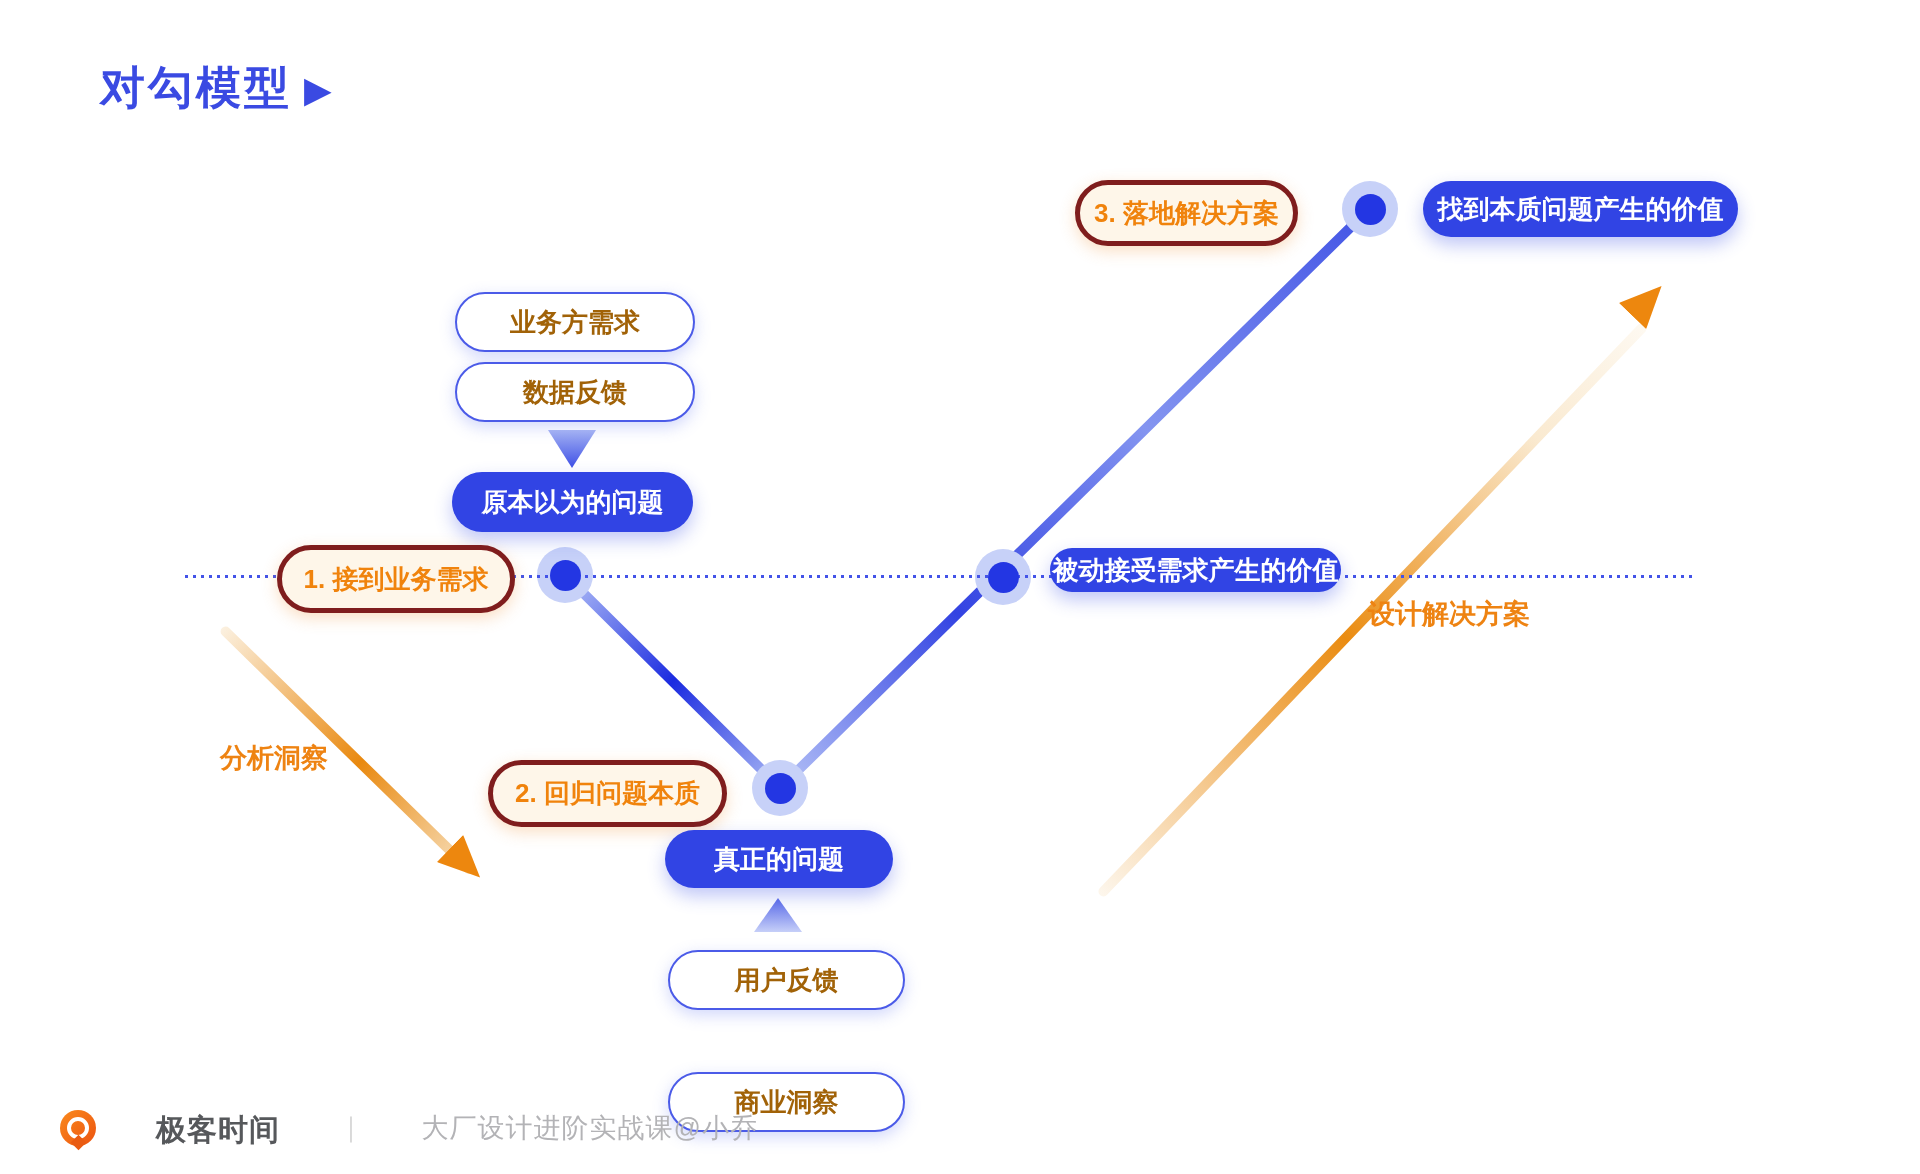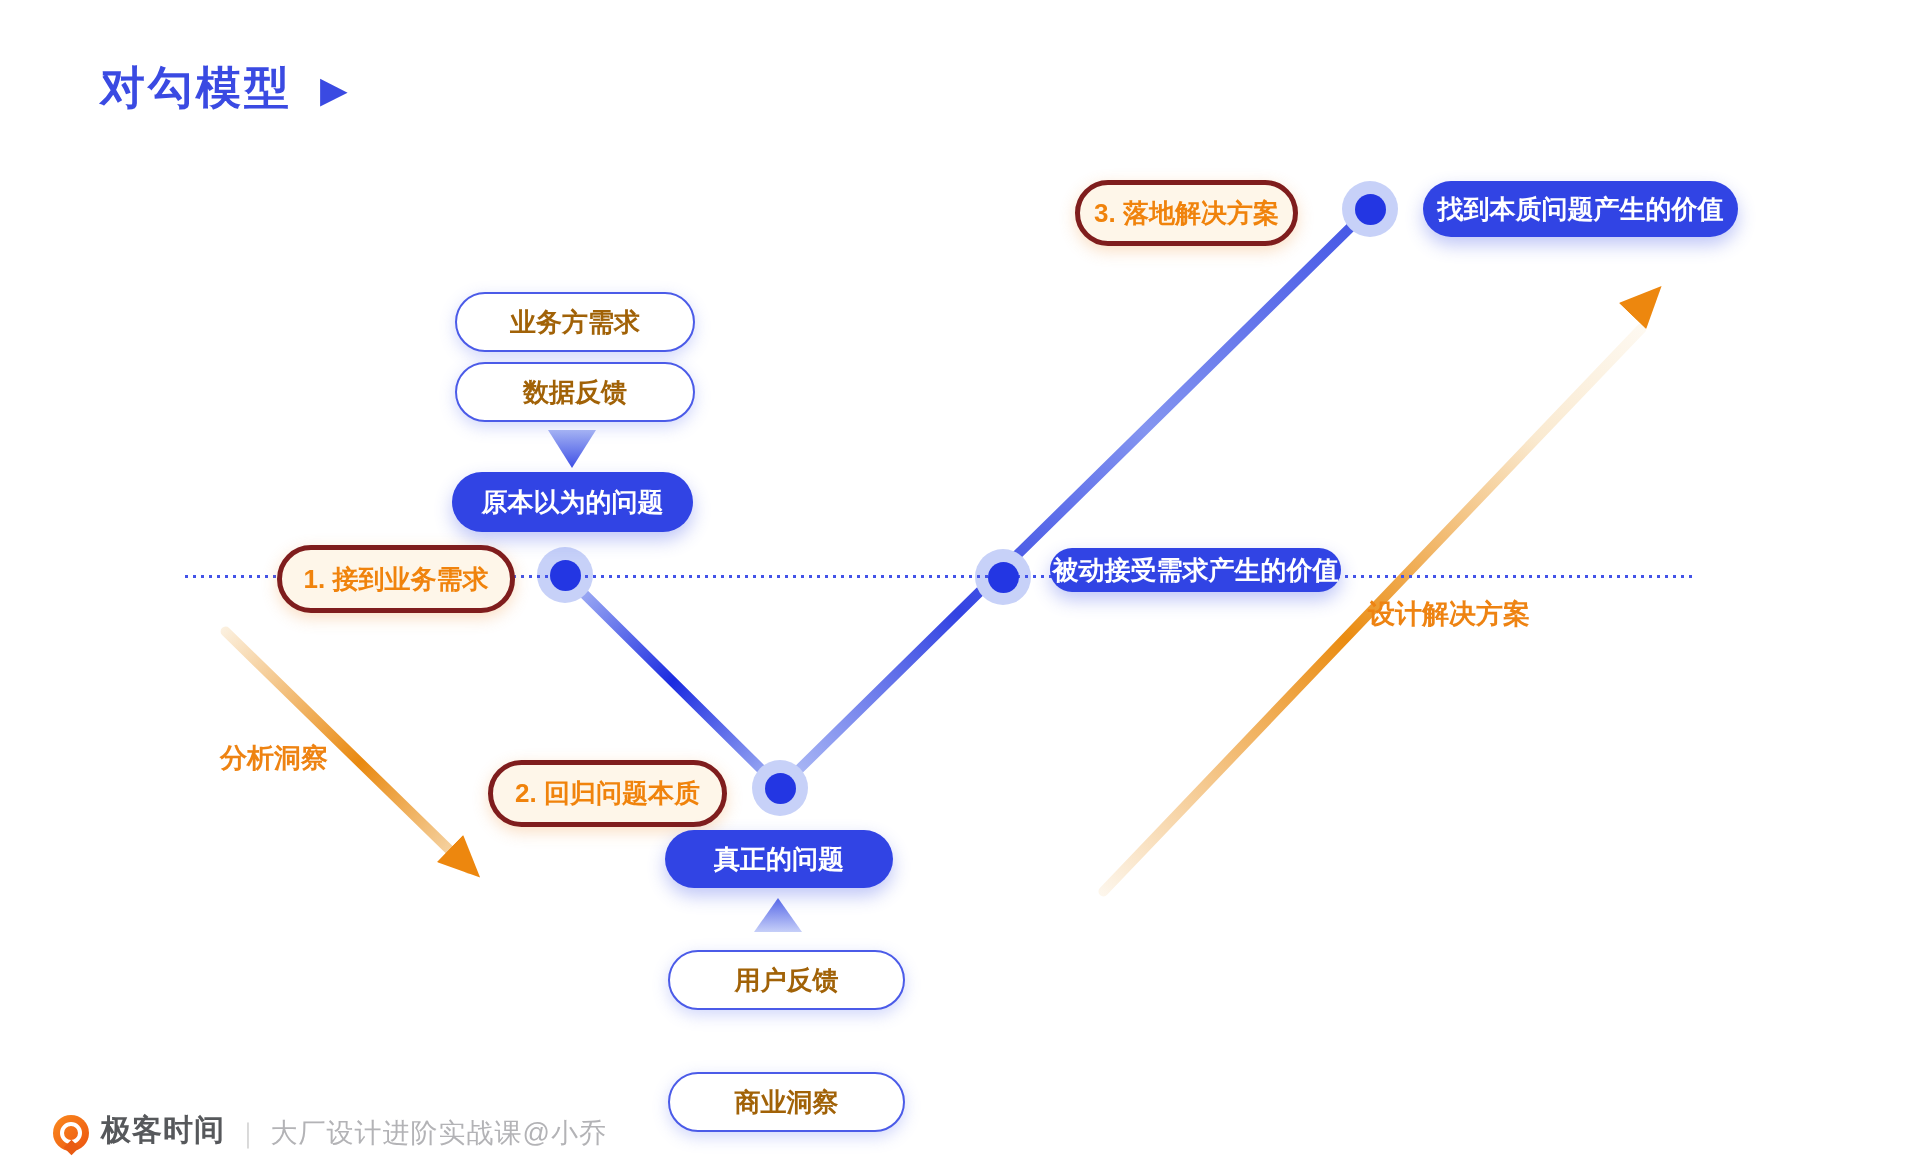--- a/index.html
+++ b/index.html
@@ -1,20 +1,20 @@
 <!DOCTYPE html>
 <html><head>
 <meta charset="utf-8">
 <style>
   html,body{margin:0;padding:0;background:#fff;}
   #stage{position:relative;width:1920px;height:1174px;background:#ffffff;overflow:hidden;
          font-family:"Liberation Sans","DejaVu Sans",sans-serif;}
 
   
-  .title-wrap{position:absolute;left:100px;top:58px;display:flex;align-items:center;gap:28px;}
+  .title-wrap{position:absolute;left:100px;top:58px;display:flex;align-items:center;gap:12px;}
   .title-text{font-size:45px;font-weight:800;color:#3A4AE2;letter-spacing:3px;}
   .title-play{font-size:36px;color:#3A4AE2;line-height:1;transform:translateY(2px);}
 
   
   .dotted-line{position:absolute;left:185px;top:575px;width:1510px;height:3px;z-index:5;
     background-image:repeating-linear-gradient(90deg,#4353E8 0 3px,rgba(0,0,0,0) 3px 8px);}
 
   
   .seg{position:absolute;height:10px;border-radius:6px;transform-origin:left center;z-index:3;}
   .seg-desc{left:565px;top:570px;width:303px;transform:rotate(44.7deg);
@@ -53,21 +53,21 @@
   .tri-up{left:754px;top:898px;width:48px;height:34px;
     clip-path:polygon(50% 0,100% 100%,0 100%);
     background:linear-gradient(180deg,#5667E8,#C6CFF8);}
 
   
   .flow-label{position:absolute;font-weight:700;color:#EE8312;font-size:27px;z-index:7;white-space:nowrap;}
   .label-analyze{left:220px;top:740px;}
   .label-design{left:1368px;top:596px;text-align:center;}
 
   
-  .footer{position:absolute;left:53px;top:1110px;display:flex;align-items:flex-end;z-index:7;}
+  .footer{position:absolute;left:60px;top:1110px;display:flex;align-items:flex-start;z-index:7;gap:48px;}
   .logo{width:36px;height:36px;border-radius:50%;background:linear-gradient(135deg,#FA8A1E,#EC5310);
         position:relative;flex:0 0 auto;}
   .logo::before{content:"";position:absolute;inset:7px;border:4px solid #fff;border-radius:50%;}
   .logo::after{content:"";position:absolute;left:13px;bottom:-2px;width:11px;height:11px;background:#E95B12;
         transform:rotate(45deg);}
   .brand{margin-left:12px;font-size:30px;font-weight:700;color:#56585B;letter-spacing:1px;}
   .divider{margin:0 10px;font-size:26px;color:#D2D2D2;}
   .course{font-size:27px;color:#B3B3B6;letter-spacing:1px;}
 </style>
 </head>

